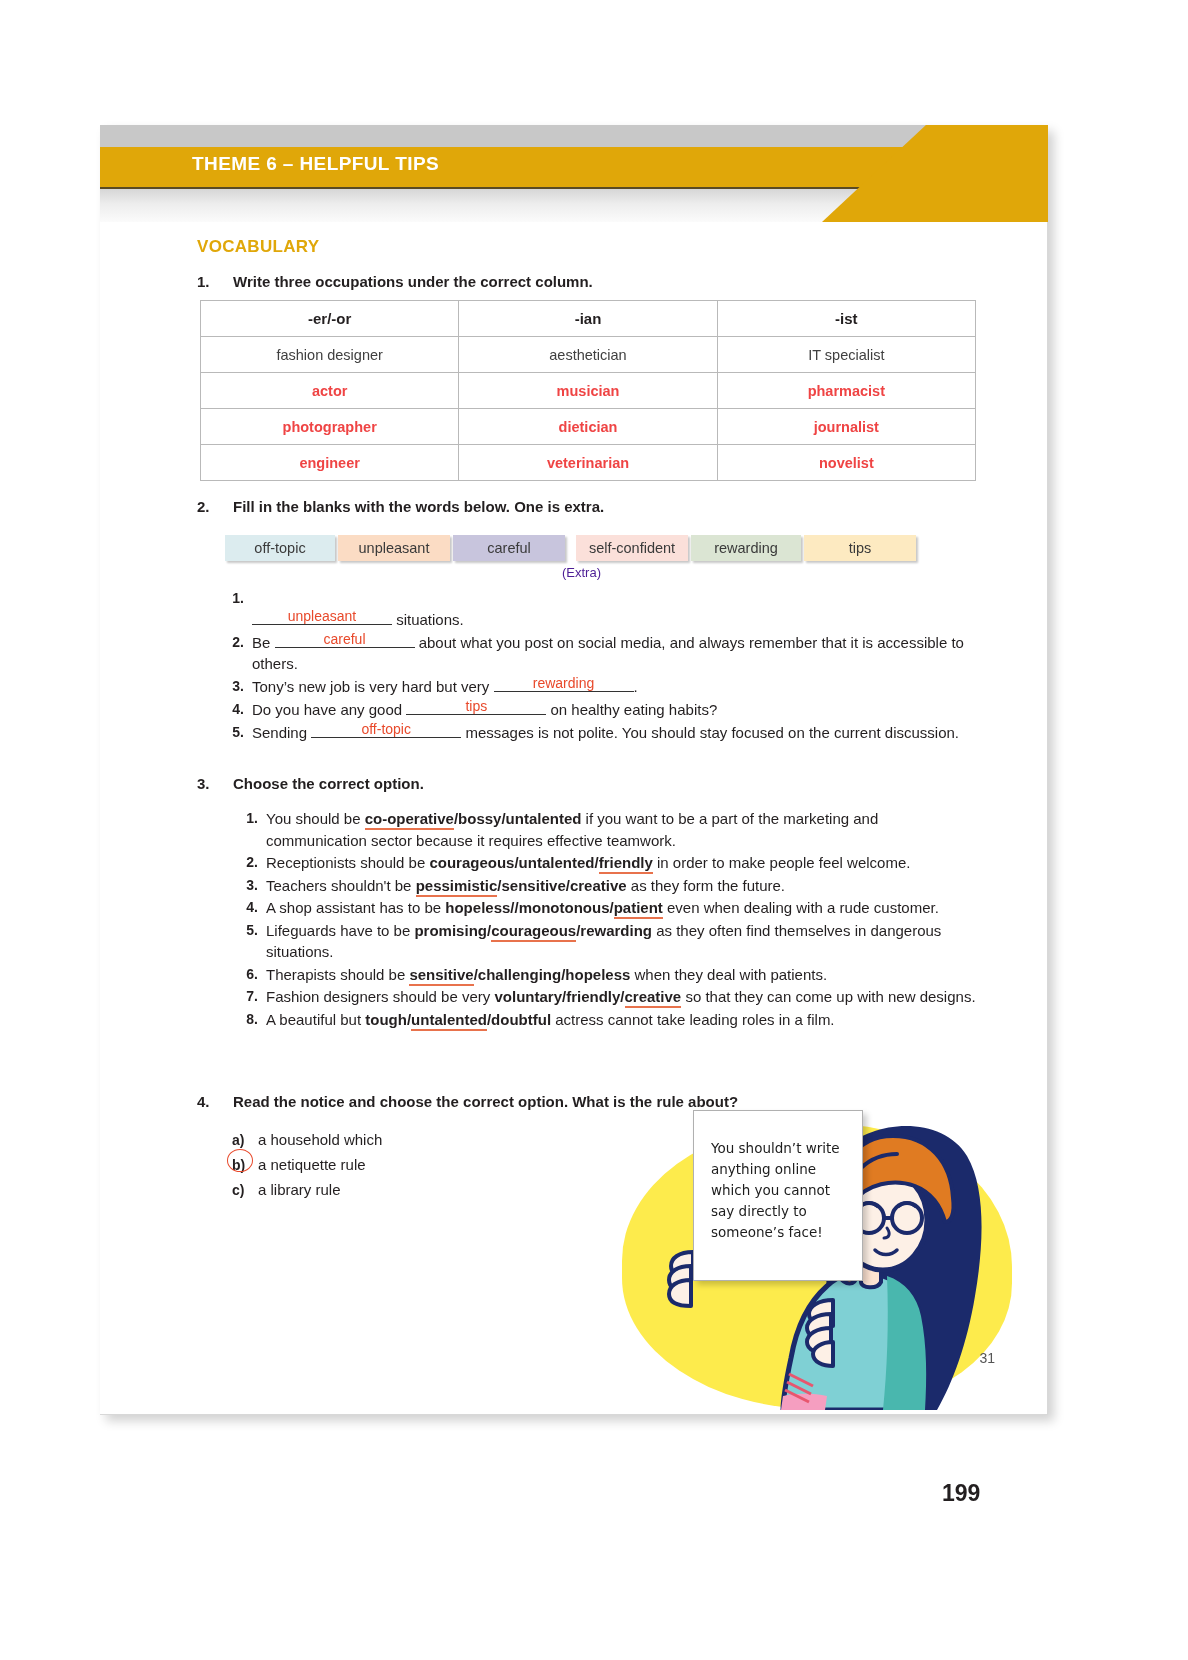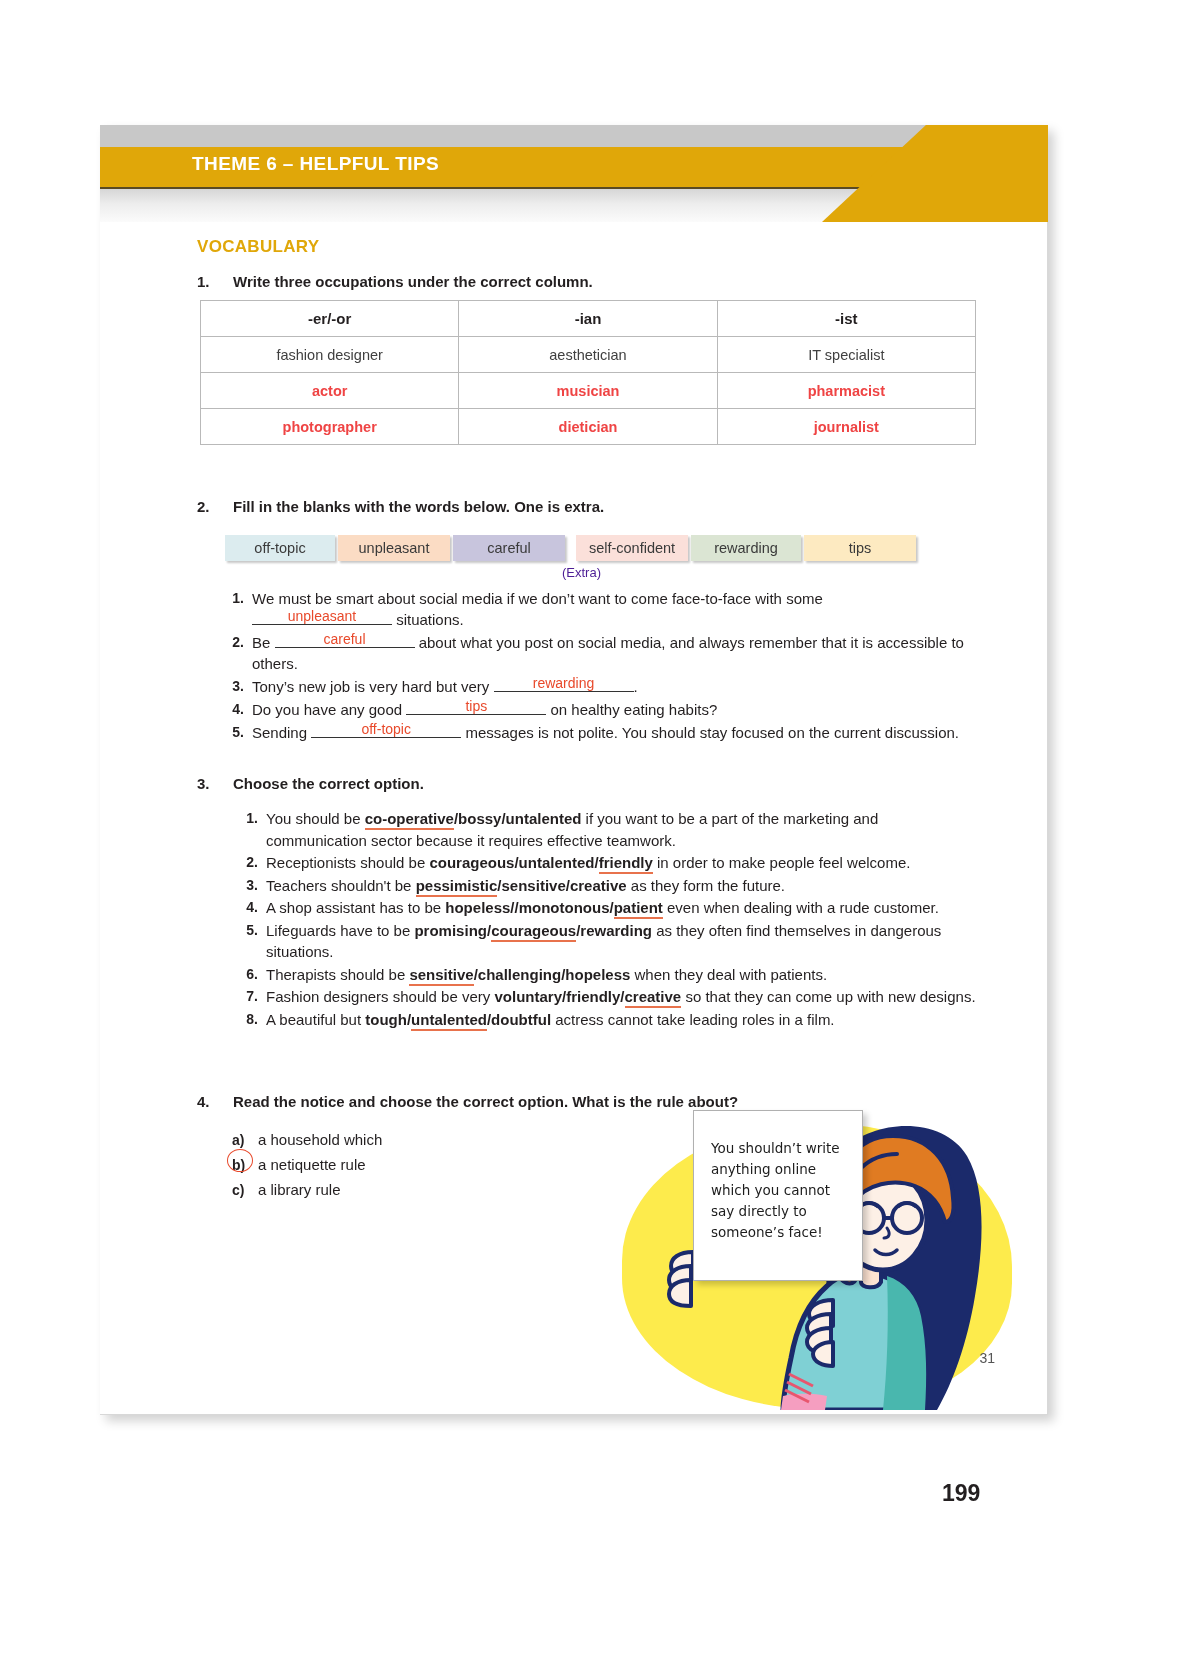--- a/index.html
+++ b/index.html
@@ -354,20 +354,25 @@
       <tr>
         <td class="cell-red">actor</td>
         <td class="cell-red">musician</td>
         <td class="cell-red">pharmacist</td>
       </tr>
       <tr>
         <td class="cell-red">photographer</td>
         <td class="cell-red">dietician</td>
         <td class="cell-red">journalist</td>
       </tr>
+      <tr>
+        <td class="cell-red">engineer</td>
+        <td class="cell-red">veterinarian</td>
+        <td class="cell-red">novelist</td>
+      </tr>
     </tbody>
   </table>
 
   <div class="ex-block" style="left:97px; top:373px; width:790px;">
     <div class="ex-head">
       <span class="ex-num">2.</span>
       <span class="ex-title">Fill in the blanks with the words below. One is extra.</span>
     </div>
   </div>
 
@@ -379,21 +384,21 @@
     <div class="wb-chip" style="width:110px; background:#dbe5d3;">rewarding</div>
     <div class="wb-chip" style="width:112px; background:#fdeac1;">tips</div>
   </div>
   <div id="extra-label">(Extra)</div>
 
   <div id="fill-list">
 
     <div class="fb-item">
       <span class="fb-num">1.</span>
       <span class="fb-text">
-        <span>We must be smart about social media if we don’t want to come face-to-face with some</span><br>
+        <br>
         <span class="blankwrap"><span class="rule" style="width:140px;"></span><span class="ansr">unpleasant</span></span><span> situations.</span>
       </span>
     </div>
 
     <div class="fb-item">
       <span class="fb-num">2.</span>
       <span class="fb-text"><span>Be </span><span class="blankwrap"><span class="rule" style="width:140px;"></span><span class="ansr">careful</span></span><span> about what you post on social media, and always remember that it is accessible to others.</span>
       </span>
     </div>
 

